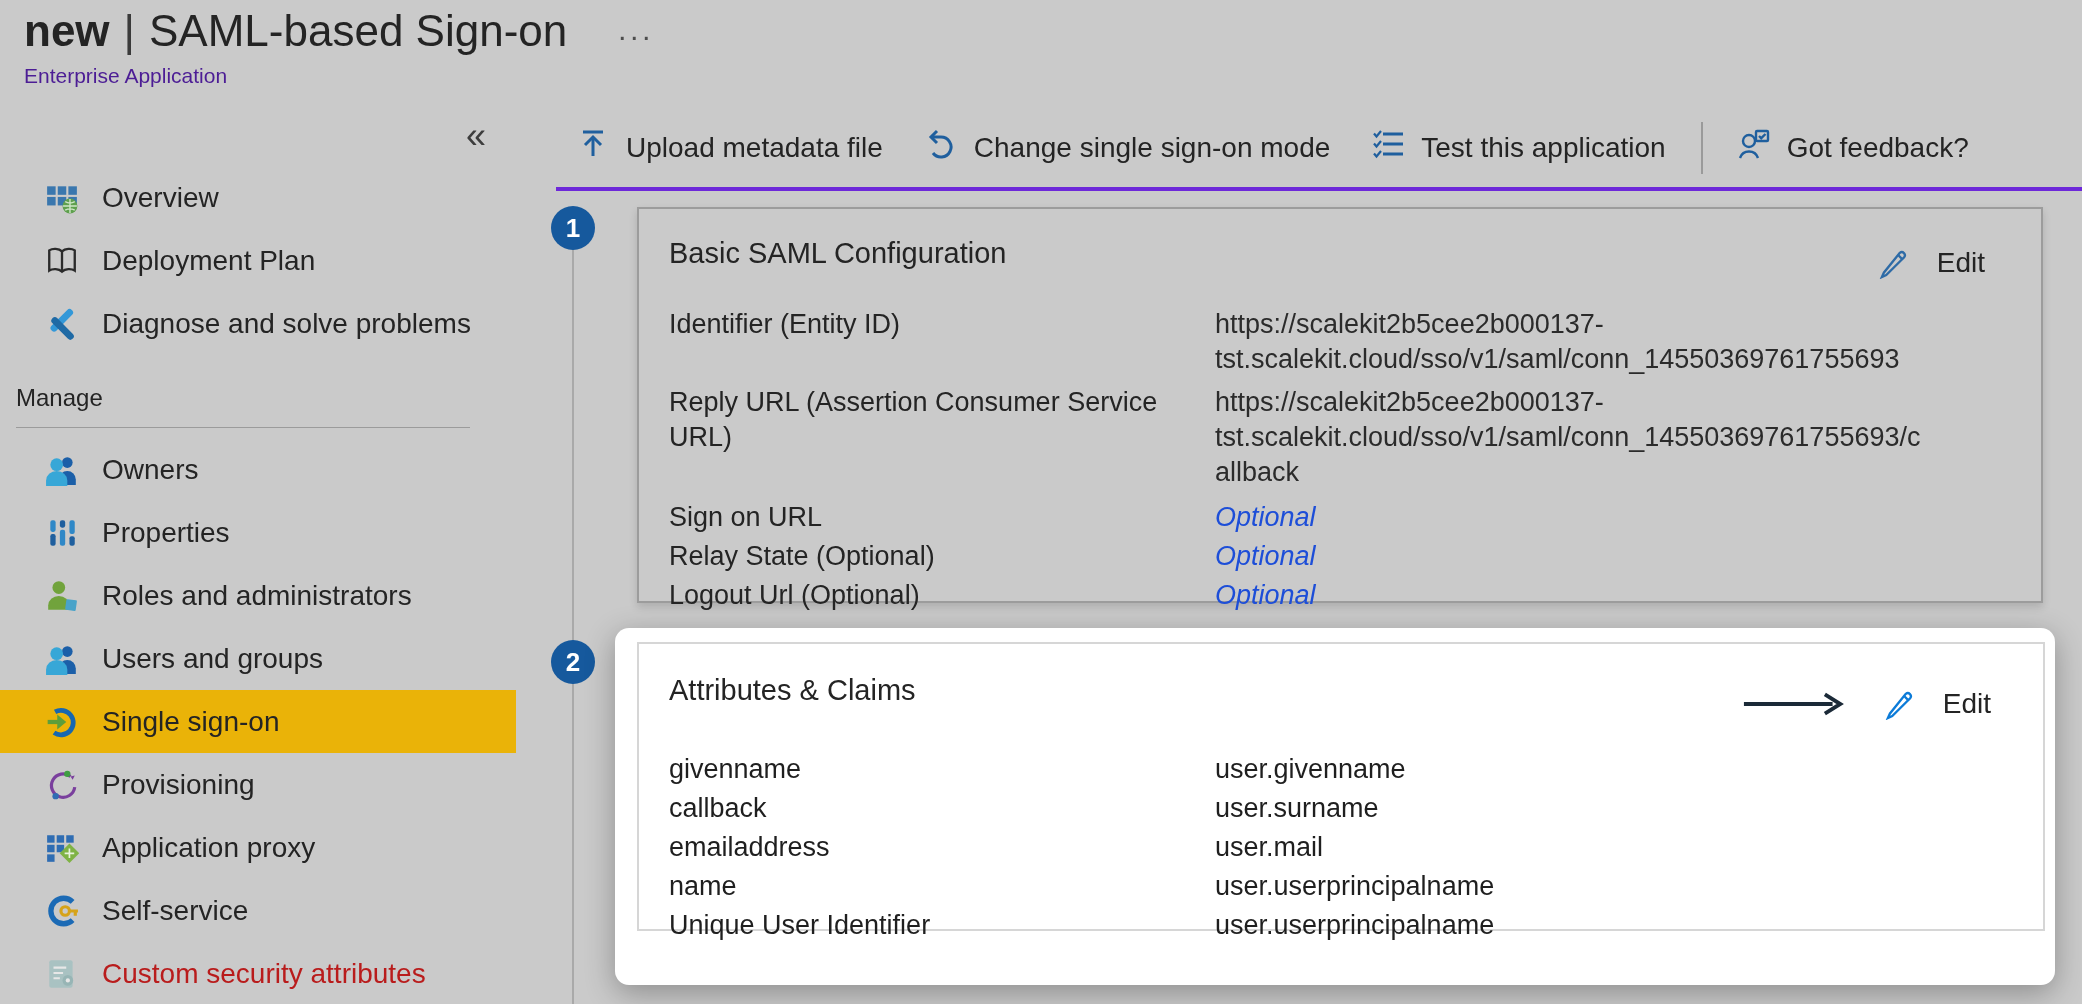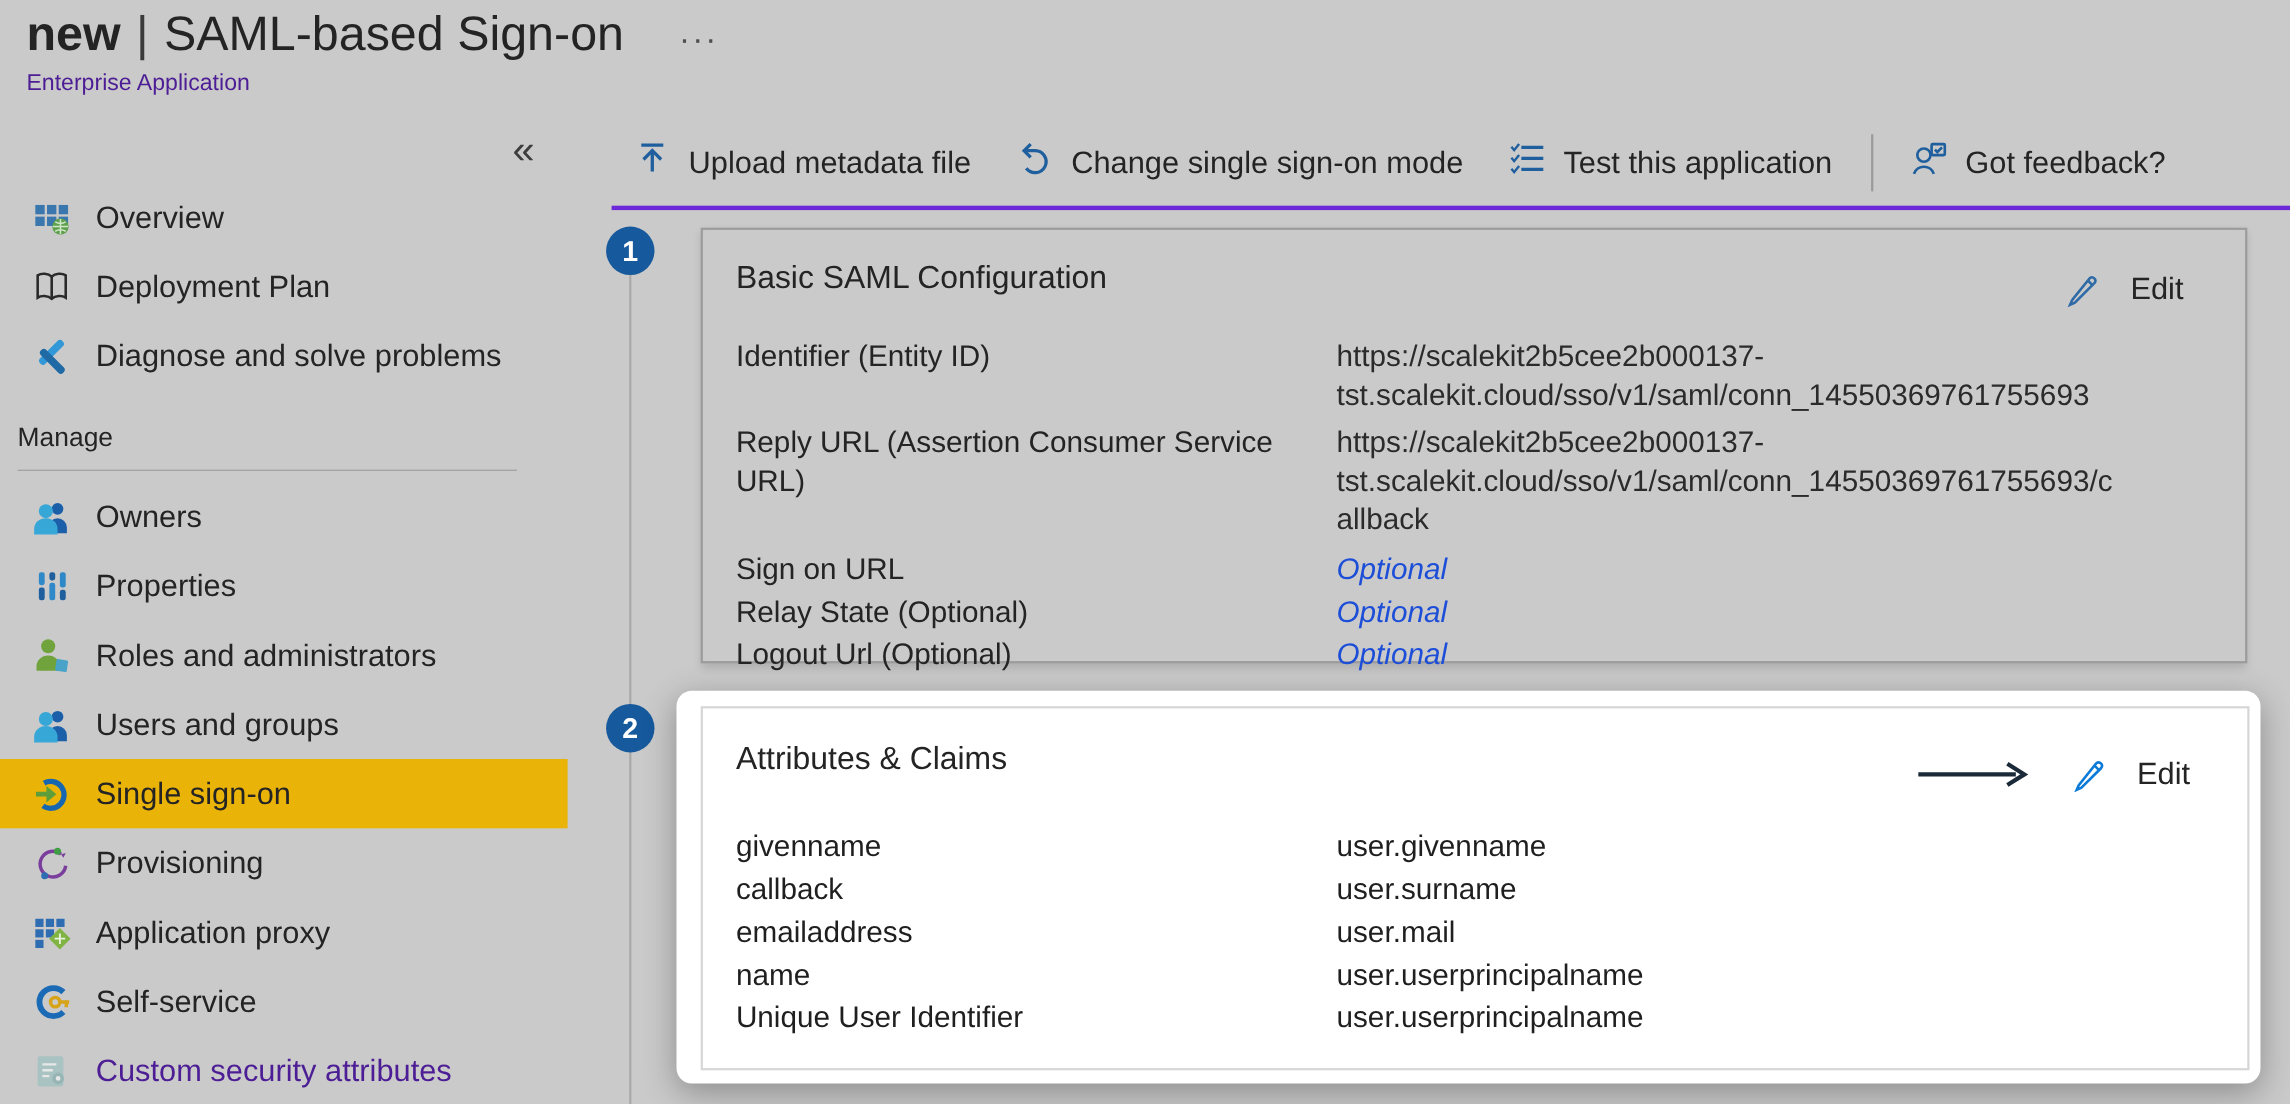--- a/index.html
+++ b/index.html
@@ -16,26 +16,26 @@
   .hdr-title .app { font-weight:700; }
   .hdr-title .sep { font-weight:300; color:#3a3a3a; }
   .hdr-title .rest { font-weight:400; }
   .more-btn { font-size:30px; color:#4d4d4d; letter-spacing:2px; margin-left:36px; cursor:pointer; align-self:center; padding-top:10px;}
   .hdr-sub { font-size:21px; color:#4c1d95; margin-top:8px; }
 
   
   .sidebar { position:absolute; left:0; top:100px; width:516px; height:904px; }
   .collapse { position:absolute; right:30px; top:18px; font-size:36px; color:#3d3d3d; cursor:pointer; line-height:1; }
   .nav { position:absolute; top:66px; left:0; width:100%; }
-  .nav-item { height:63px; display:flex; align-items:center; padding-left:29px; cursor:pointer; }
+  .nav-item { height:63px; display:flex; align-items:center; padding-left:44px; cursor:pointer; }
   .nav-item .ic { width:36px; height:36px; flex:0 0 36px; margin-right:22px; display:flex; align-items:center; justify-content:center; }
   .nav-item .ic svg { width:34px; height:34px; }
   .nav-item .lbl { font-size:28px; }
   .nav-item.sel { background:#eab308; }
-  .nav-item.dis .lbl { color:#4c1d95; }
+  .nav-item.dis .lbl { color:#b91c1c; }
   .nav-item.dis .ic { opacity:.55; }
   .nav-sec { height:58px; display:flex; align-items:center; padding-left:16px; font-size:24px; font-weight:400; margin-top:14px; }
   .nav-div { height:1px; background:#9b9b9b; margin:0 46px 10px 16px; }
 
   
   .toolbar { position:absolute; left:556px; top:108px; right:0; height:83px;
              display:flex; align-items:center; border-bottom:4px solid #6d28d9; }
   .cmd { display:flex; align-items:center; gap:17px; padding:0 21px; font-size:28px; cursor:pointer; white-space:nowrap; }
   .cmd svg { width:32px; height:32px; }
   .tb-sep { width:2px; height:52px; background:#9a9a9a; margin:0 14px; }
@@ -60,21 +60,21 @@
   .row { display:grid; grid-template-columns:546px 1fr; align-items:start; }
   .row .rl { font-size:27px; line-height:35px; }
   .row .rv { font-size:27px; line-height:35px; max-width:720px; overflow-wrap:anywhere; color:#2b2b2b; }
   .row.url { margin-bottom:8px; }
   .row.single .rl, .row.single .rv { line-height:39px; }
   .rv.opt { font-style:italic; color:#1d4ed8; }
 
   
   .spot { position:absolute; left:615px; top:628px; width:1440px; height:357px;
           background:#ffffff; border-radius:14px; box-shadow:0 8px 30px rgba(0,0,0,.30); }
-  .card2 { position:absolute; left:22px; top:14px; width:1408px; height:331px;
+  .card2 { position:absolute; left:22px; top:14px; width:1408px; height:289px;
            background:#fff; border:2px solid #d6d6d6; padding:26px 30px; }
   .card2 .edit-btn { top:44px; right:52px; }
   .edit-arrow { width:106px; height:28px; margin-right:8px; }
   .rows2 { margin-top:40px; }
   .rows2 .row .rl, .rows2 .row .rv { line-height:39px; color:#1f1f1f; }
 </style>
 </head>
 <body>
 
 <div class="hdr">

